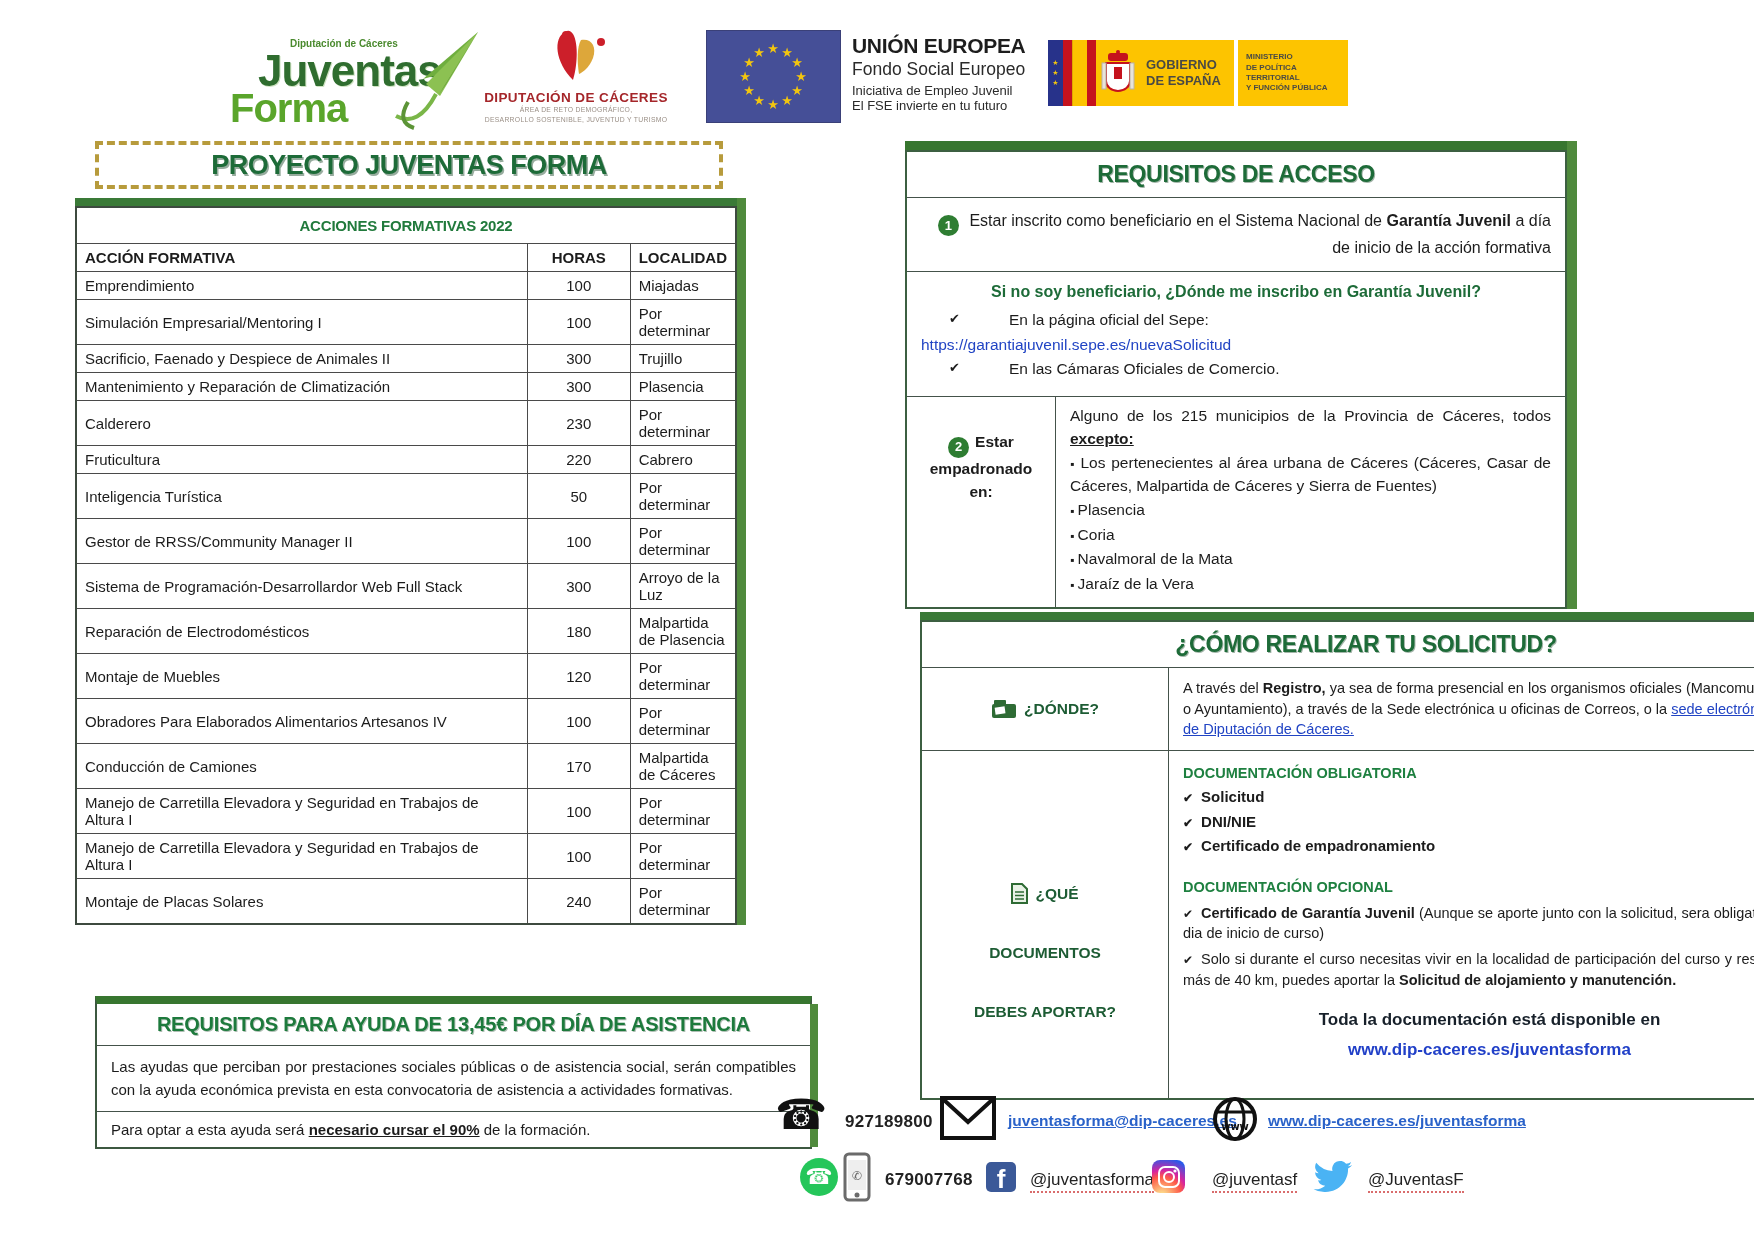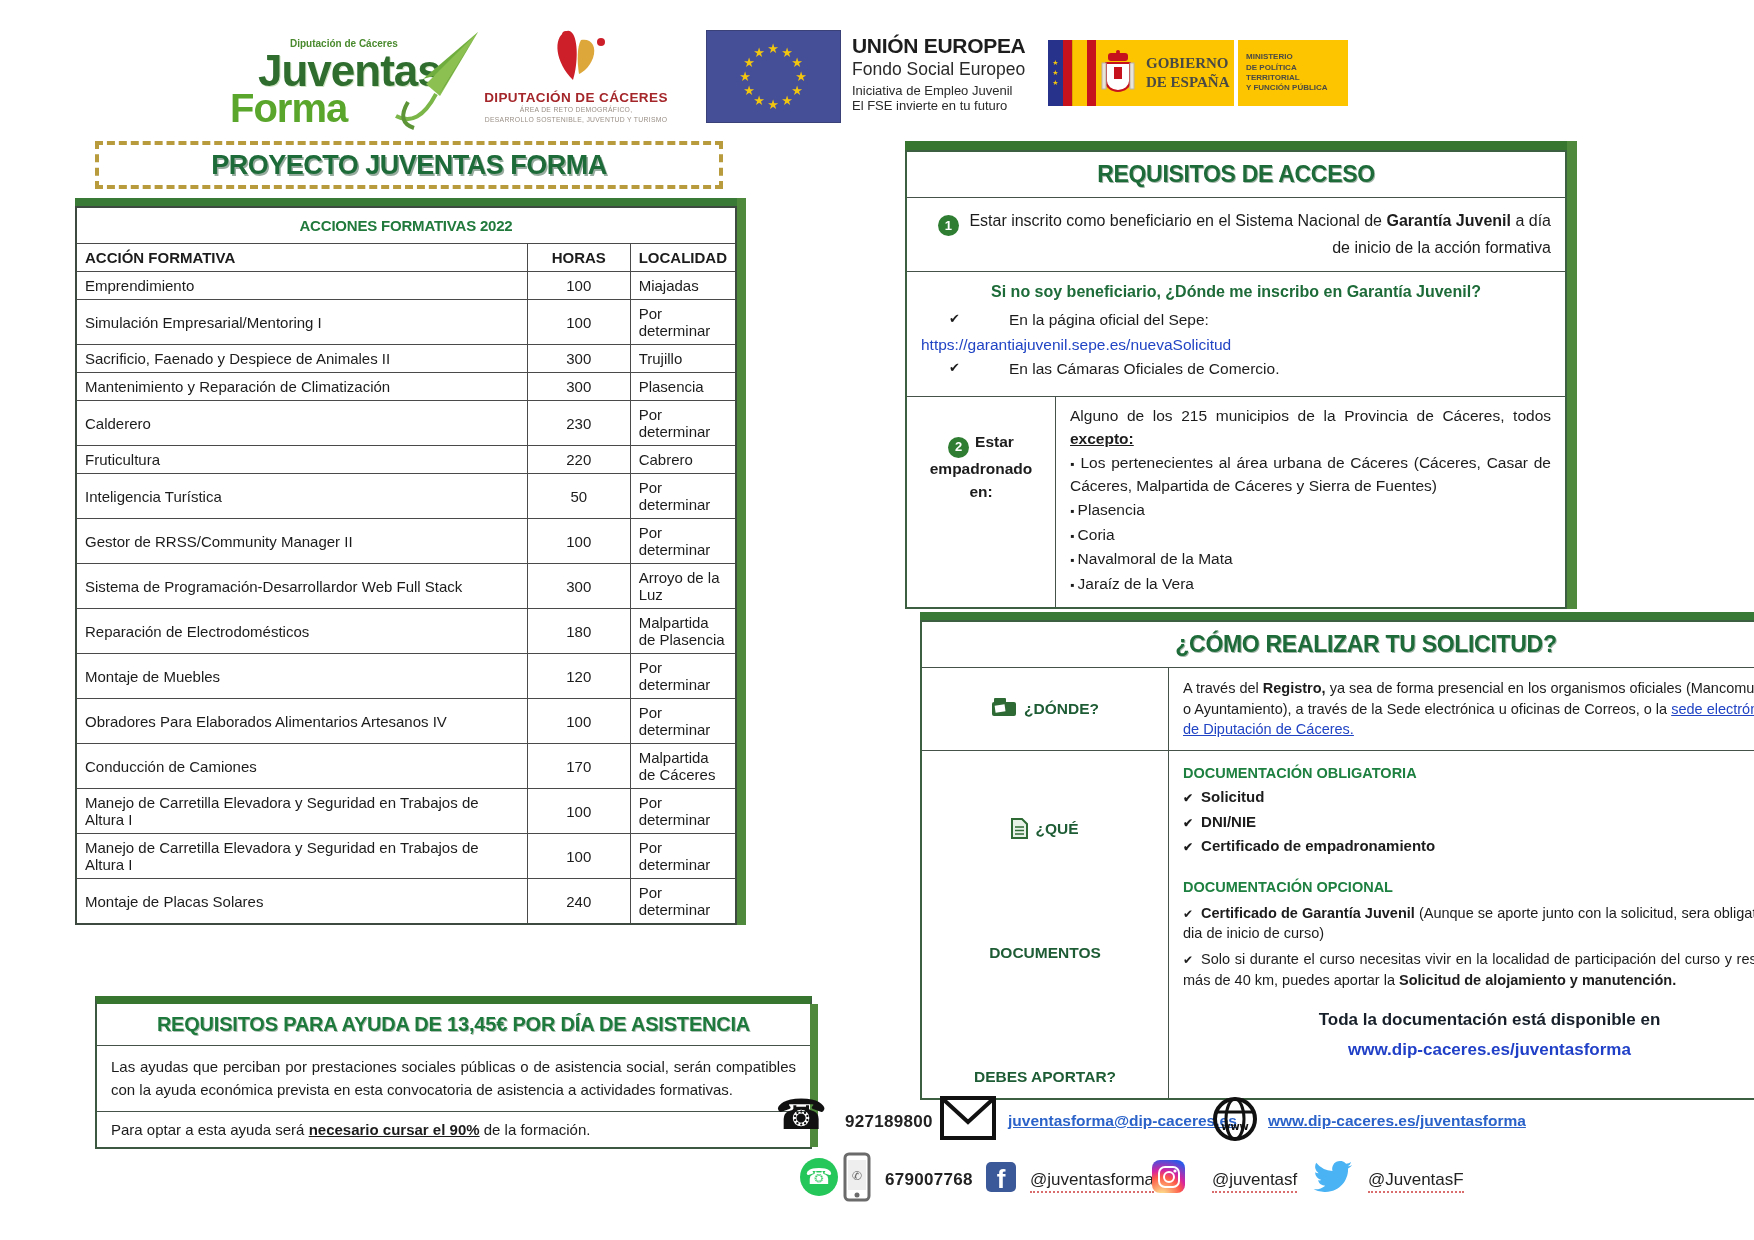--- a/index.html
+++ b/index.html
@@ -19,21 +19,21 @@
   .eu-text{left:852px;top:34px;width:220px;}
   .eu-l1{font-size:21px;font-weight:bold;color:#1d1d1d;letter-spacing:-.3px;}
   .eu-l2{font-size:17.5px;color:#2a2a2a;margin-top:1px;}
   .eu-l3{font-size:13px;color:#2a2a2a;margin-top:3px;}
   .eu-l4{font-size:13px;color:#2a2a2a;}
   .gob-wrap{left:1048px;top:40px;width:300px;height:66px;display:flex;gap:4px;}
   .gob-left{background:#fdc400;display:flex;align-items:center;width:186px;}
   .gob-right{background:#fdc400;flex:1;display:flex;align-items:center;padding:0 8px;}
   .flagcol{height:66px;display:flex;}
   .fc{height:100%;}
-  .gob-name{font-size:15px;font-weight:bold;color:#4a4a44;line-height:1.25;margin-left:6px;font-family:Liberation Serif, serif;}
+  .gob-name{font-size:13px;font-weight:bold;color:#4a4a44;line-height:1.25;margin-left:6px;}
   .min-name{font-size:8px;font-weight:bold;color:#4a4a44;line-height:1.3;}
 
   
   .dash-box{left:95px;top:141px;width:620px;height:40px;border:4px dashed #b79b3c;
             display:flex;align-items:center;justify-content:center;}
   .dash-title{font-size:27px;font-weight:bold;color:#1d6b38;letter-spacing:-.5px;
               text-shadow:1.5px 1.5px 0 rgba(25,70,40,.45);}
 
   .courses-wrap{left:75px;top:198px;width:662px;}
   .greenbar-top{height:8px;background:#3a7a37;}
@@ -76,21 +76,21 @@
   .mun-list{margin:2px 0 0;padding:0;list-style:none;}
   .mun-list li{margin:2px 0;text-align:justify;}
   .mun-list li:before{content:"▪ ";font-size:12px;}
 
   .sol-wrap{left:920px;top:612px;width:892px;}
   .sol-row{display:flex;}
   .sol-row1{border-bottom:1.5px solid #44524a;}
   .sol-lab{width:226px;border-right:1.5px solid #44524a;display:flex;flex-direction:column;
            align-items:center;justify-content:center;text-align:center;color:#1d5c34;font-weight:bold;
            font-size:15.5px;padding:10px;line-height:1.5;}
-  .sol-lab2{justify-content:space-between;padding-top:66px;}
+  .sol-lab2{justify-content:center;padding-top:66px;gap:36px;}
   .sol-content{flex:1;padding:10px 14px;font-size:14.5px;line-height:1.42;}
   .link-blue{color:#2144c4;}
   .doc-head{color:#1e8040;font-weight:bold;font-size:14.5px;margin:2px 0 3px;}
   .doc-item{font-weight:bold;font-size:15px;margin:3px 0;}
   .ckm{font-size:12px;margin-right:8px;}
   .opc-p{margin:5px 0;text-align:justify;}
   .sol-foot{text-align:center;margin-top:18px;font-size:17px;font-weight:bold;color:#17202a;}
   .sol-foot-link{text-align:center;font-size:17px;font-weight:bold;color:#2140c8;margin-top:6px;}
 
   
@@ -367,21 +367,21 @@
 </div>
 
 <div class="abs sol-wrap">
   <div class="greenbar-top"></div>
   <div class="side-accent" style="right:-10px;width:10px;"></div>
   <div class="box">
     <div class="box-title">¿CÓMO REALIZAR TU SOLICITUD?</div>
 
     <div class="sol-row sol-row1">
       <div class="sol-lab">
-        <div style="display:flex;gap:7px;">
+        <div style="display:flex;align-items:center;gap:7px;">
           <svg width="26" height="20" viewBox="0 0 26 20">
             <rect x="1" y="5" width="24" height="14" rx="2" fill="#2e6b34"></rect>
             <rect x="4" y="8" width="10" height="7" fill="#fff" transform="rotate(-8 9 11)"></rect>
             <rect x="3" y="1" width="12" height="5" rx="1" fill="#2e6b34"></rect>
           </svg>
           <span>¿DÓNDE?</span>
         </div>
       </div>
       <div class="sol-content">
         <span>A través del </span><b>Registro,</b><span> ya sea de forma presencial en los organismos oficiales (Mancomunidad o Ayuntamiento), a través de la Sede electrónica u oficinas de Correos, o la </span><span class="link-blue u">sede electrónica de Diputación de Cáceres.</span>

